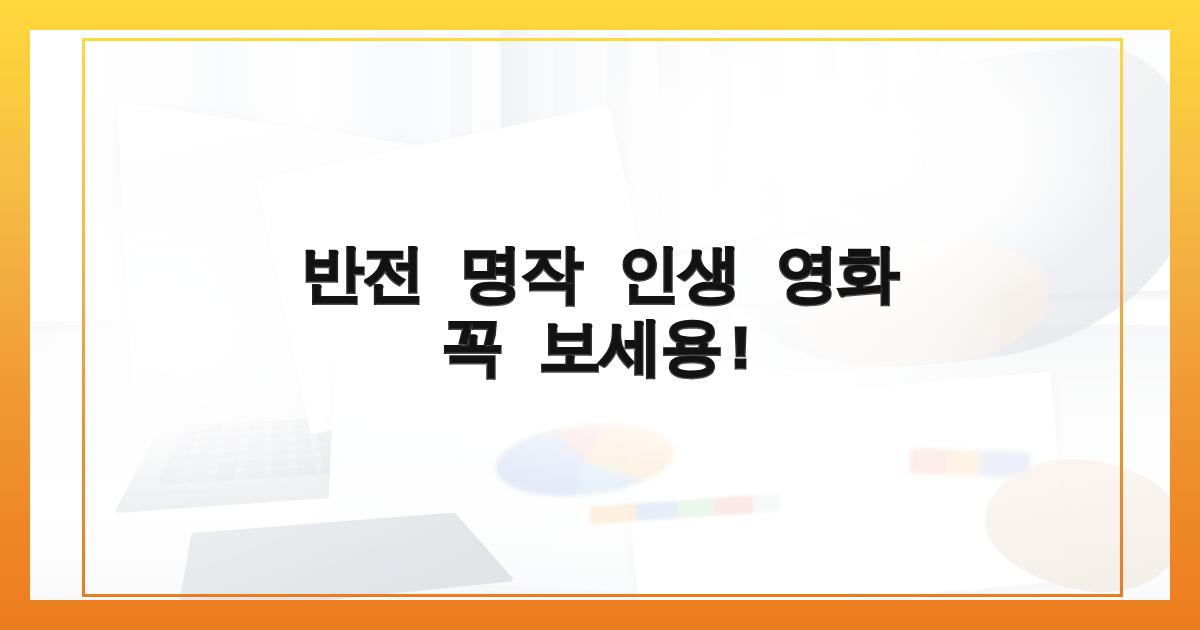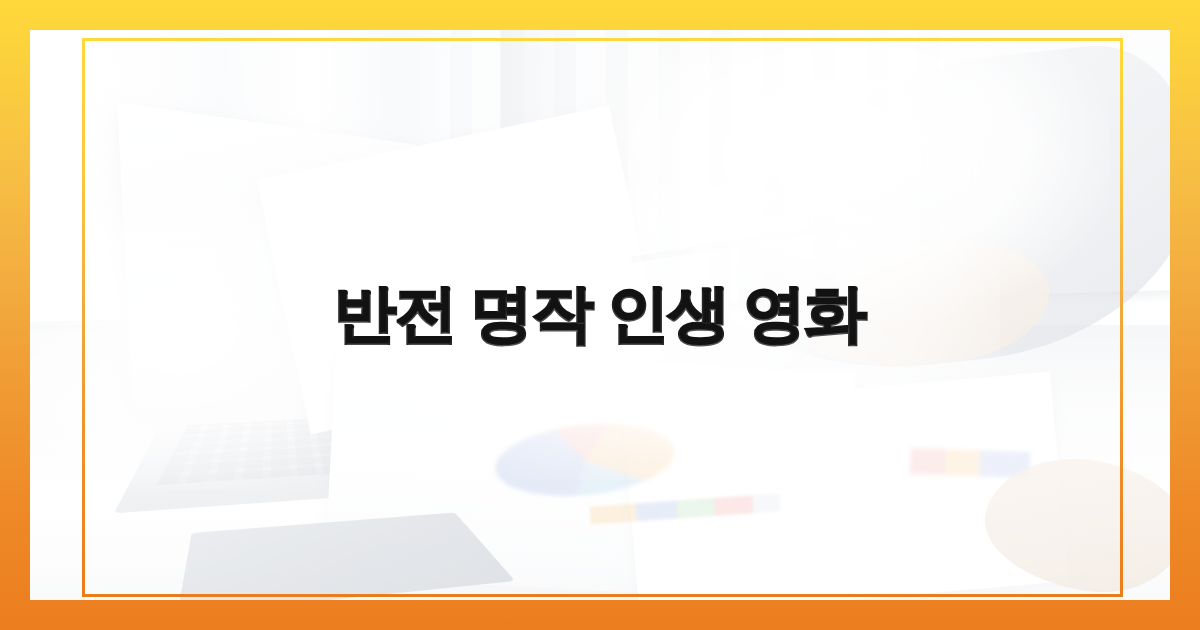--- a/index.html
+++ b/index.html
@@ -253,21 +253,21 @@
     display: flex;
     flex-direction: column;
     align-items: center;
     justify-content: center;
     z-index: 10;
     pointer-events: none;
   }
 
   .headline-line {
     color: #121212;
-    font-family: Liberation Serif, serif;
+    font-family: Liberation Mono, monospace;
     font-weight: 700;
     font-size: 62px;
     line-height: 1.18;
     letter-spacing: -1px;
     text-align: center;
     white-space: nowrap;
     -webkit-text-stroke: 3px #121212;
     paint-order: stroke fill;
     text-shadow:
       0 0 1px rgba(0,0,0,.55),
@@ -312,15 +312,16 @@
       <div class="ph ph-bloom-a"></div>
       <div class="ph ph-bloom-b"></div>
       <div class="ph ph-bloom-c"></div>
     </div>
   </div>
 
   <div class="inner-rule"></div>
 
   <div class="headline">
     <div class="headline-line">반전 명작 인생 영화</div>
+    <div class="headline-line">꼭 보세용!</div>
   </div>
 
 </div>
 
 </body></html>

